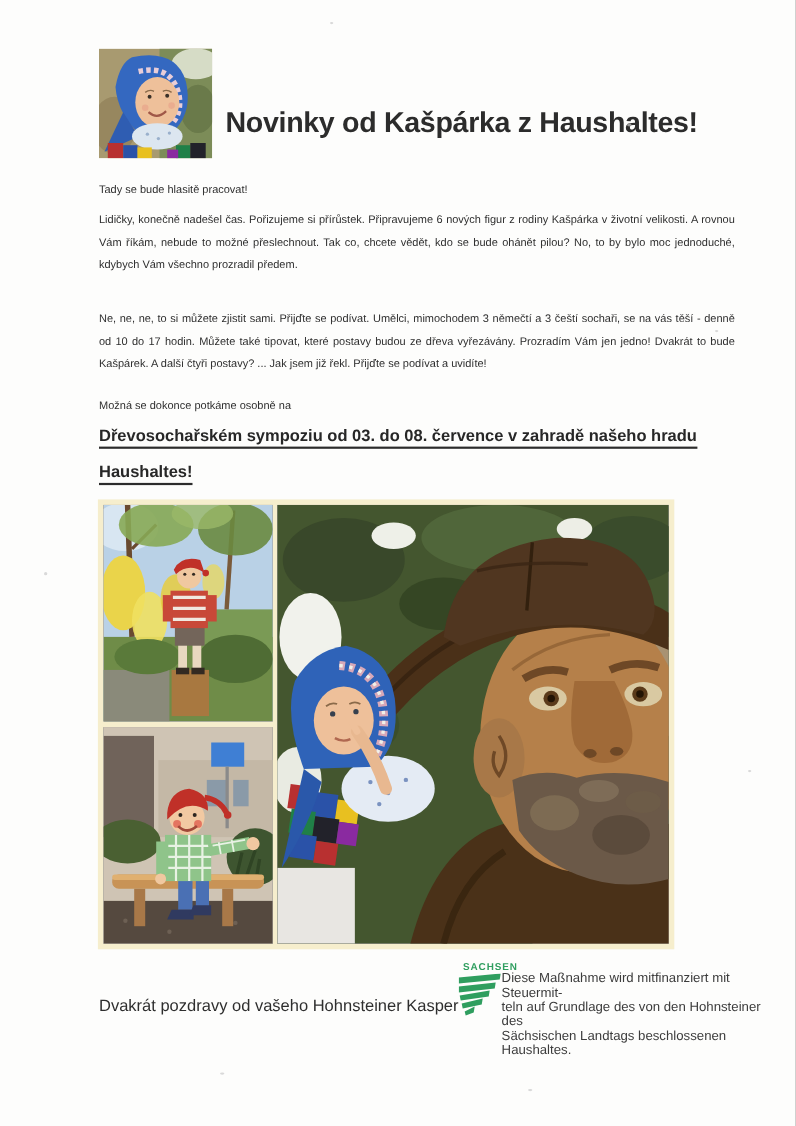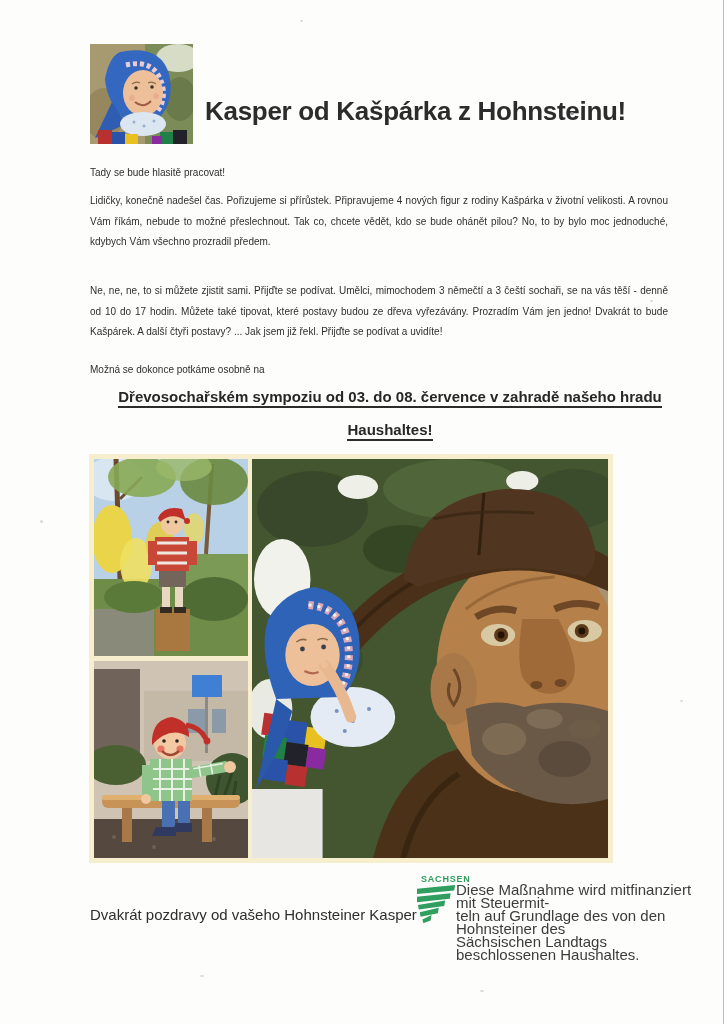--- a/index.html
+++ b/index.html
@@ -20,21 +20,21 @@
     position:absolute;left:90px;width:578px;margin:0;
     font-size:10px;line-height:20.5px;color:#2e2e2e;
   }
   .just{text-align:justify;text-justify:inter-word;}
   .intro{top:163px;}
   .p1{top:191px;}
   .p2{top:281px;}
   .p3{top:360px;}
   .event-line{
     position:absolute;left:90px;width:600px;margin:0;
-    font-size:15px;font-weight:bold;color:#272727;text-align:center;
+    font-size:15px;font-weight:bold;color:#272727;
   }
   .ev1{top:388px;}
   .ev2{top:421px;}
   .event-line .ul{border-bottom:2px solid #2c2c2c;padding-bottom:1px;}
   .collage{
     position:absolute;left:89px;top:454px;width:524px;height:409px;
     background:#f6eecd;box-sizing:border-box;padding:5px;
     display:flex;gap:4px;
   }
   .collage .left-col{display:flex;flex-direction:column;gap:5px;width:154px;}
@@ -43,21 +43,21 @@
   .ph-tl{width:154px;height:197px;}
   .ph-bl{width:154px;height:197px;}
   .ph-r{flex:1;height:399px;}
   .funding{position:absolute;left:417px;top:874px;width:290px;}
   .sachsen-word{
     font-size:9px;font-weight:bold;color:#2f9e5f;letter-spacing:0.8px;margin-left:4px;
   }
   .sachsen-logo{position:absolute;left:0px;top:11px;width:40px;height:44px;}
   .funding-text{
     position:absolute;left:39px;top:9px;width:250px;
-    font-size:15px;line-height:13px;color:#3c3c3c;
+    font-size:12px;line-height:13px;color:#3c3c3c;
   }
   .closing{
     position:absolute;left:90px;top:906px;margin:0;
     font-size:15px;color:#2e2e2e;
   }
   .speck{position:absolute;background:#d9d9d9;border-radius:50%;}
   .edge-line{position:absolute;right:0;top:0;width:1px;height:1024px;background:#bdbdbd;}
 </style>
 </head>
 <body>
@@ -95,24 +95,24 @@
         <rect x="8" y="86" width="14" height="14" fill="#b83030"></rect>
         <rect x="22" y="88" width="13" height="12" fill="#2a52a8"></rect>
         <rect x="35" y="90" width="13" height="10" fill="#e8c020"></rect>
         <rect x="70" y="88" width="13" height="12" fill="#208048"></rect>
         <rect x="83" y="86" width="14" height="14" fill="#22222a"></rect>
         <rect x="62" y="92" width="10" height="8" fill="#8a2aa0"></rect>
       </g>
     </svg>
   </div>
 
-  <h1 class="title">Kasper od Kašpárka z Hohnsteinu!</h1>
+  <h1 class="title">Novinky od Kašpárka z Haushaltes!</h1>
 
   <p class="bodytext intro">Tady se bude hlasitě pracovat!</p>
-  <p class="bodytext just p1">Lidičky, konečně nadešel čas. Pořizujeme si přírůstek. Připravujeme 4 nových figur z rodiny Kašpárka v životní velikosti. A rovnou Vám říkám, nebude to možné přeslechnout. Tak co, chcete vědět, kdo se bude ohánět pilou? No, to by bylo moc jednoduché, kdybych Vám všechno prozradil předem.</p>
+  <p class="bodytext just p1">Lidičky, konečně nadešel čas. Pořizujeme si přírůstek. Připravujeme 6 nových figur z rodiny Kašpárka v životní velikosti. A rovnou Vám říkám, nebude to možné přeslechnout. Tak co, chcete vědět, kdo se bude ohánět pilou? No, to by bylo moc jednoduché, kdybych Vám všechno prozradil předem.</p>
   <p class="bodytext just p2">Ne, ne, ne, to si můžete zjistit sami. Přijďte se podívat.  Umělci, mimochodem 3 němečtí a 3 čeští sochaři, se na vás těší - denně od 10 do 17 hodin. Můžete také tipovat, které postavy budou ze dřeva vyřezávány. Prozradím Vám jen jedno! Dvakrát to bude Kašpárek. A další čtyři postavy? ... Jak jsem již řekl.  Přijďte se podívat a uvidíte!</p>
   <p class="bodytext p3">Možná se dokonce potkáme osobně na</p>
 
   <p class="event-line ev1"><span class="ul">Dřevosochařském sympoziu od 03. do 08. července v zahradě našeho hradu</span></p>
   <p class="event-line ev2"><span class="ul">Haushaltes!</span></p>
 
   <div class="collage">
     <div class="left-col">
 
       <div class="photo ph-tl" aria-label="carved painted Kasper figure standing among yellow forsythia bushes">

